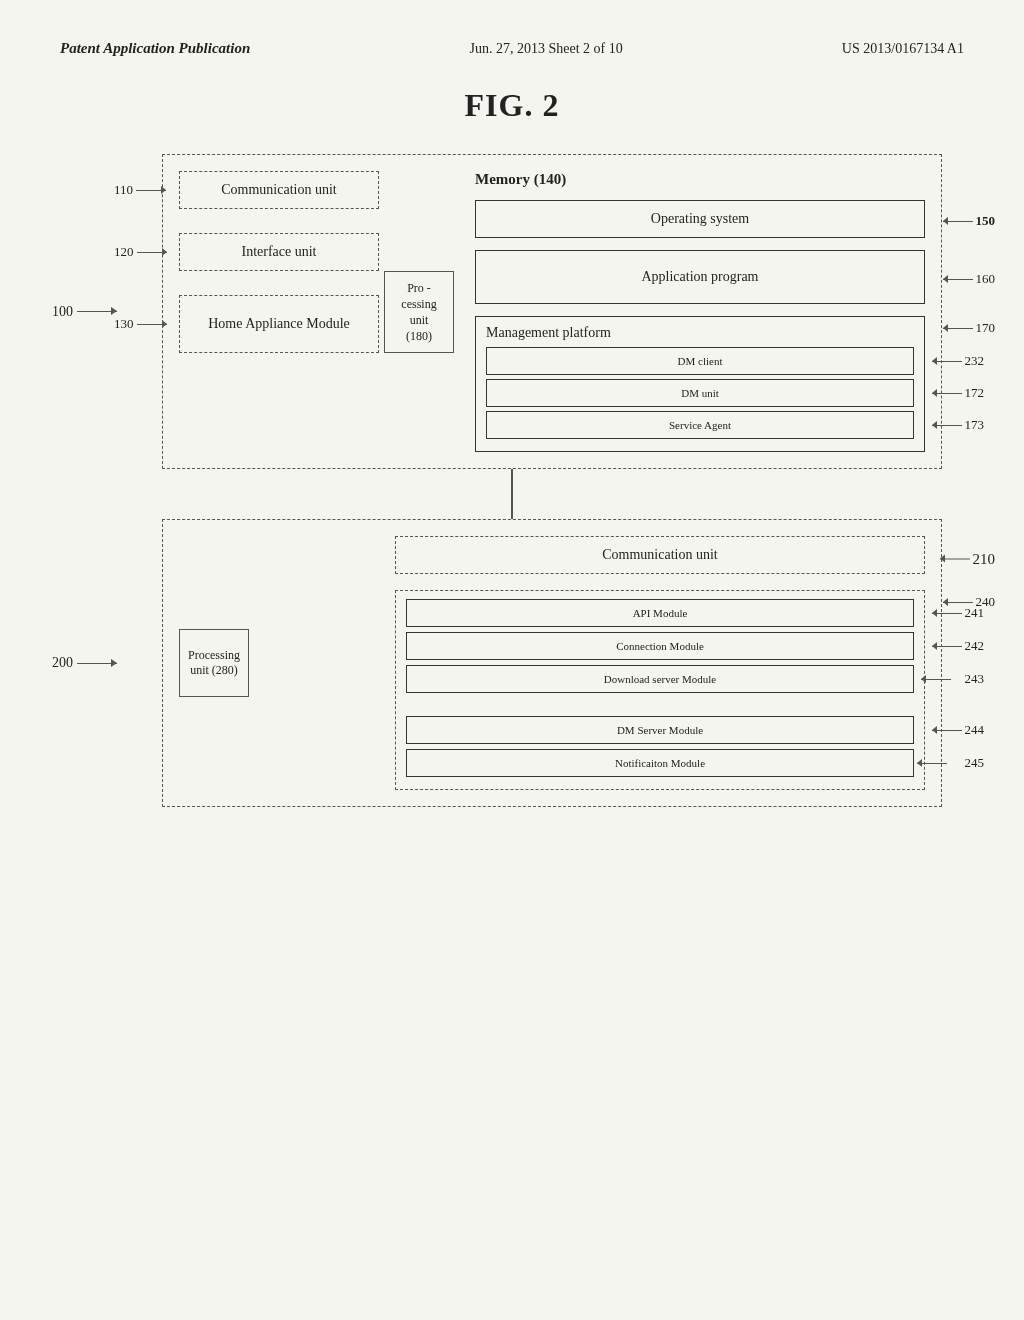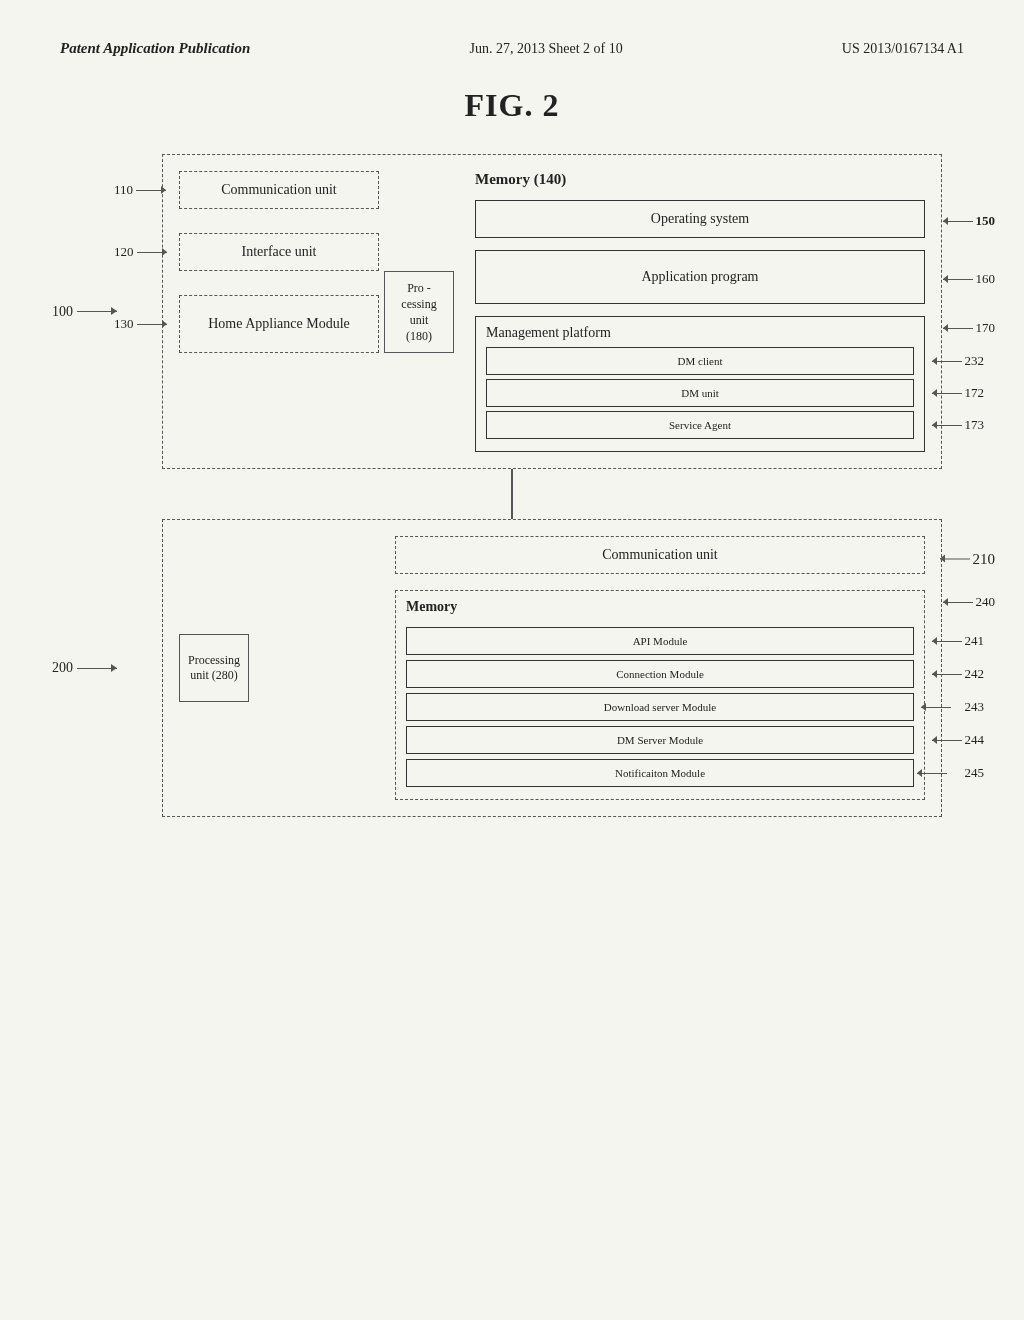--- a/index.html
+++ b/index.html
@@ -399,23 +399,20 @@
               <div style="position:absolute; right:-70px; top:50%; transform:translateY(-50%); font-size:15px; display:flex; align-items:center; gap:3px;">
                 <span style="display:inline-block; width:30px; height:1px; background:#555; position:relative;">
                   <span style="position:absolute; left:0; top:-4px; border-top:4px solid transparent; border-bottom:4px solid transparent; border-right:5px solid #555;"></span>
                 </span>
                 <span>210</span>
               </div>
             </div>
 
             <div style="position:relative;">
               <div class="memory-box-bottom">
-                <div style="display:flex; justify-content:space-between; align-items:baseline; margin-bottom:6px;">
-                  <div class="memory-title-bottom">Memory</div>
-                </div>
 
                 <div style="position:relative; margin-bottom:5px;">
                   <div class="sub-box">
                     <span>API Module</span>
                   </div>
                   <div style="position:absolute; right:-70px; top:50%; transform:translateY(-50%); font-size:13px; display:flex; align-items:center; gap:3px;">
                     <span style="display:inline-block; width:30px; height:1px; background:#555; position:relative;">
                       <span style="position:absolute; left:0; top:-4px; border-top:4px solid transparent; border-bottom:4px solid transparent; border-right:5px solid #555;"></span>
                     </span>
                     <span>241</span>
@@ -427,21 +424,21 @@
                     <span>Connection Module</span>
                   </div>
                   <div style="position:absolute; right:-70px; top:50%; transform:translateY(-50%); font-size:13px; display:flex; align-items:center; gap:3px;">
                     <span style="display:inline-block; width:30px; height:1px; background:#555; position:relative;">
                       <span style="position:absolute; left:0; top:-4px; border-top:4px solid transparent; border-bottom:4px solid transparent; border-right:5px solid #555;"></span>
                     </span>
                     <span>242</span>
                   </div>
                 </div>
 
-                <div style="position:relative; margin-bottom:5px;border-radius:15px;">
+                <div style="position:relative; margin-bottom:23px;border-radius:15px;">
                   <div class="sub-box">
                     <span>Download server Module</span>
                   </div>
                   <div style="position:absolute; right:-70px; top:50%; transform:translateY(-50%); font-size:13px; display:flex; align-items:center; gap:14px;">
                     <span style="display:inline-block; width:30px; height:1px; background:#555; position:relative;">
                       <span style="position:absolute; left:0; top:-4px; border-top:4px solid transparent; border-bottom:4px solid transparent; border-right:5px solid #555;"></span>
                     </span>
                     <span>243</span>
                   </div>
                 </div>

